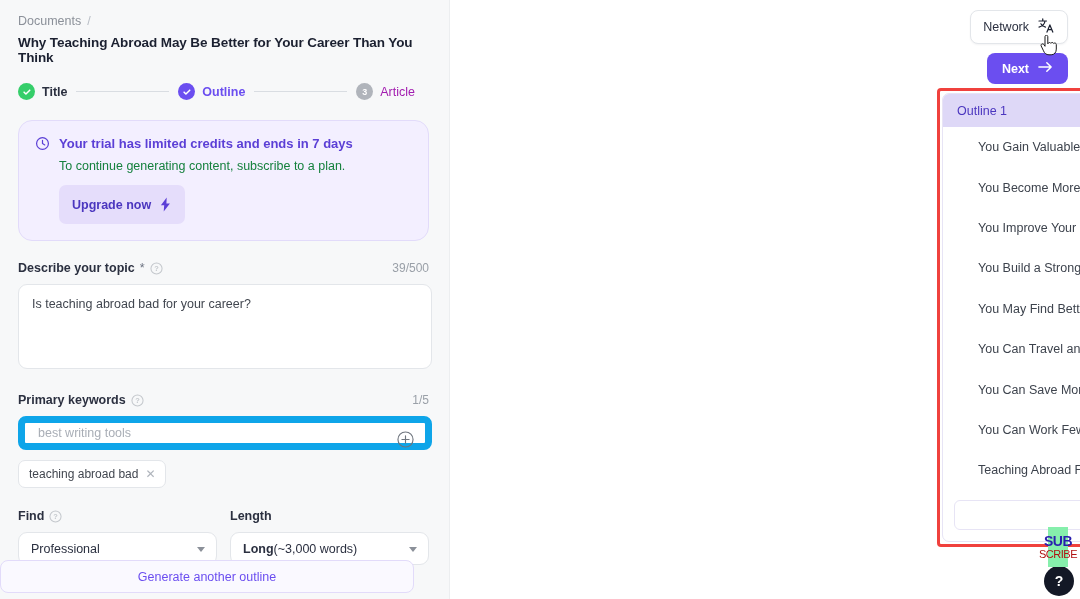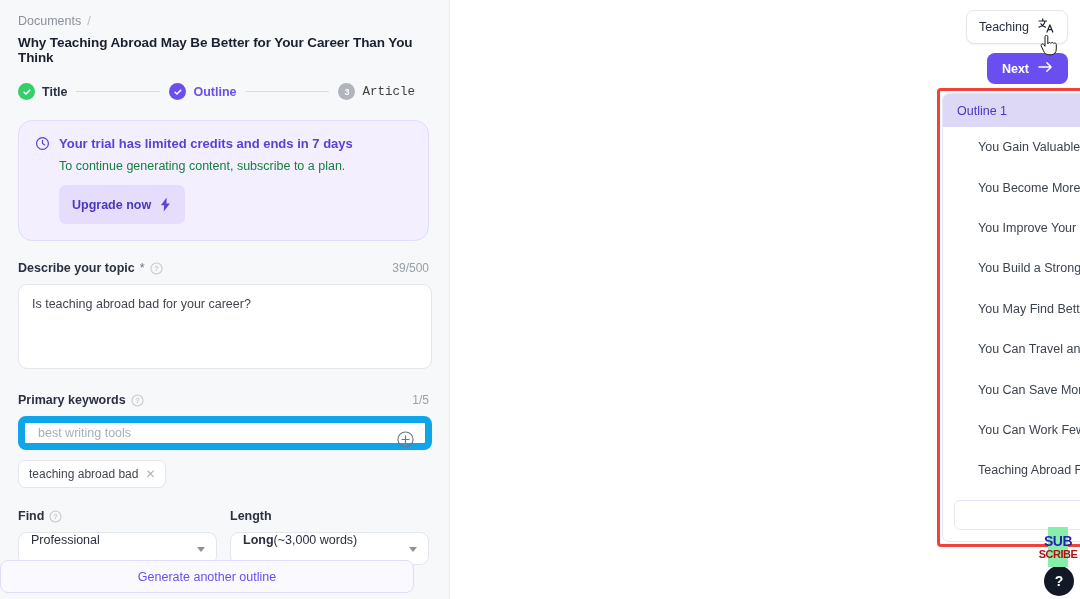--- a/index.html
+++ b/index.html
@@ -36,21 +36,21 @@
     width: 17px; height: 17px; border-radius: 50%;
     display: flex; align-items: center; justify-content: center;
     font-size: 9px; color: #fff; font-weight: bold; flex: 0 0 auto;
   }
   .badge-green { background: #35ce6a; }
   .badge-purple { background: #6b4ef0; }
   .badge-gray { background: #b0b4bb; }
   .step-label { font-size: 12.5px; }
   .label-dark { color: #2b3040; font-weight: bold; }
   .label-purple { color: #6b4ef0; font-weight: bold; }
-  .label-gray { color: #404040; font-family: Liberation Mono, monospace; }
+  .label-gray { color: #a21caf; }
   .step-line { flex: 1 1 auto; height: 1px; background: #d9dde2; margin: 0 9px; }
 
   
   .trial-card {
     margin-top: 20px;
     background: #f3efff;
     border: 1px solid #e2dbfa;
     border-radius: 14px;
     padding: 15px 16px 16px 16px;
   }
@@ -106,21 +106,21 @@
     padding: 6px 9px 6px 10px; font-size: 12px; color: #41464f;
   }
   .kw-x { color: #aeb3bb; font-size: 12px; cursor: pointer; line-height: 1; }
 
   .two-col { display: flex; gap: 13px; margin-top: 21px; }
   .col { width: 200px; }
   .select-box {
     margin-top: 9px; position: relative;
     height: 33px; background: #fff;
     border: 1px solid #e3e6ea; border-radius: 9px;
-    display: flex; padding: 0 28px 0 12px;
+    display: flex; align-items: center; padding: 0 28px 0 12px;
     font-size: 12.5px; color: #2b3040; cursor: pointer;
     white-space: nowrap; overflow: hidden;
   }
   .sel-strong { font-weight: bold; }
   .sel-rest { color: #2b3040; }
   .caret {
     position: absolute; right: 11px; top: 14px;
     width: 0; height: 0;
     border-left: 4.5px solid transparent; border-right: 4.5px solid transparent;
     border-top: 5px solid #8b9099;
@@ -203,21 +203,21 @@
     display: flex; align-items: center; justify-content: center;
     font-size: 14px; font-weight: bold; z-index: 18; cursor: pointer;
   }
   .sub-sticker {
     position: absolute; right: 12px; bottom: 32px;
     width: 20px; height: 40px; background: #86efac;
     display: flex; flex-direction: column; align-items: center; justify-content: center;
     z-index: 19; cursor: pointer; line-height: 1;
   }
   .sub-sticker .l1 { font-size: 14px; font-weight: bold; color: #2a1fae; letter-spacing: -0.5px; }
-  .sub-sticker .l2 { font-size: 11px; font-weight: bold; color: #b01010; letter-spacing: -0.5px; margin-top: 1px; text-align: right; }
+  .sub-sticker .l2 { font-size: 11px; font-weight: normal; color: #b01010; letter-spacing: -0.5px; margin-top: 1px; text-align: right; }
 </style>
 </head>
 <body>
 
 <div class="app">
 
   <div class="left-panel">
 
     <div class="breadcrumb">
       <span class="crumb-link">Documents</span>
@@ -347,21 +347,21 @@
       </div>
     </div>
 
     <button class="gen-btn">Generate another outline</button>
   </div>
 
   <div class="right-panel">
 
     <div class="top-actions">
       <button class="lang-btn">
-        <span>Teaching</span>
+        <span>Network</span>
         <span>
           <svg width="17" height="15" viewBox="0 0 18 16">
             <path d="M1 3.2h8M5 1v2.2M7.4 3.2c-.4 3.2-3 5.6-6.4 6.5M3 6.2c1 1.9 2.7 3 4.9 3.6" stroke="#1b2030" stroke-width="1.3" fill="none" stroke-linecap="round"></path>
             <path d="M9.5 15l3.1-7.6L15.7 15M10.7 12.4h3.9" stroke="#1b2030" stroke-width="1.3" fill="none" stroke-linecap="round" stroke-linejoin="round"></path>
           </svg>
         </span>
       </button>
       <button class="next-btn">
         <span>Next</span>
         <span>

